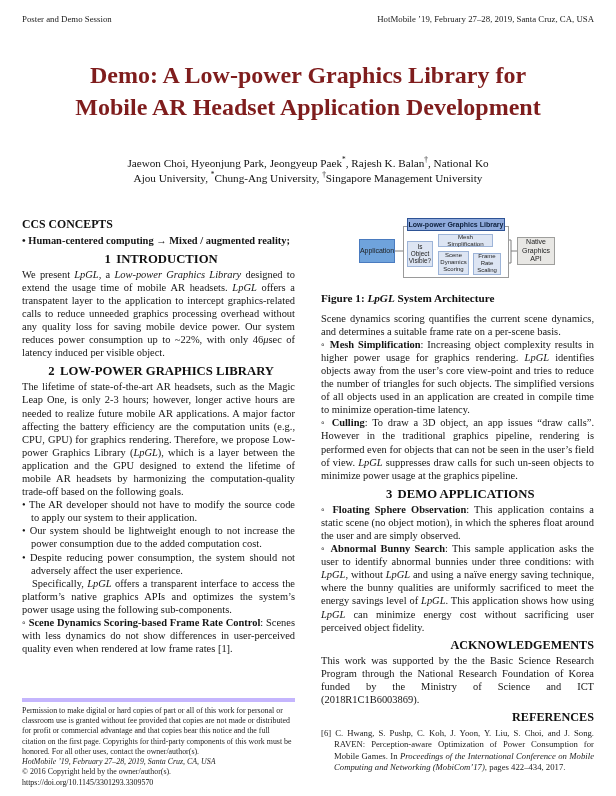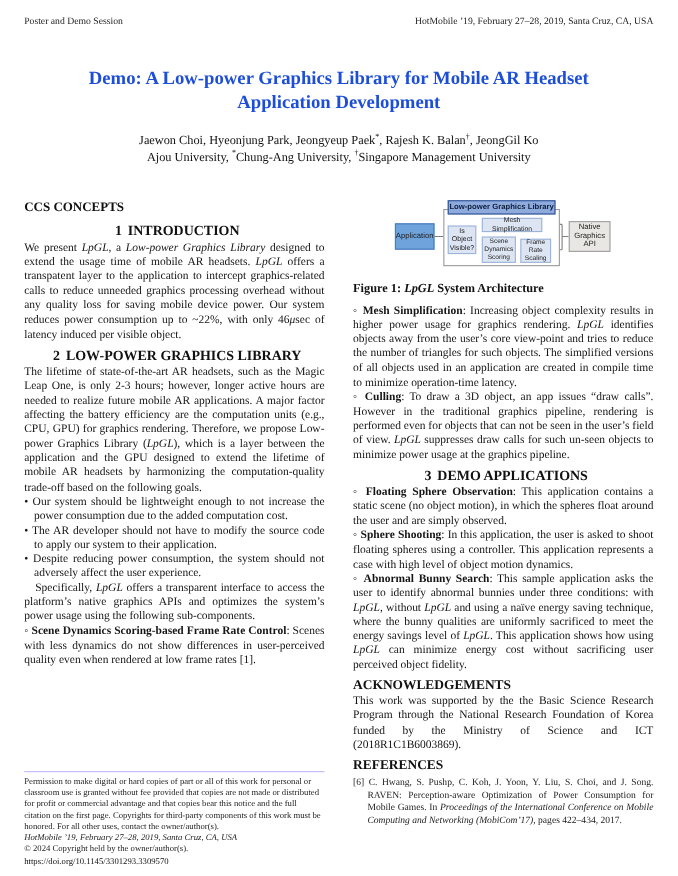--- a/index.html
+++ b/index.html
@@ -5,39 +5,39 @@
   * { margin:0; padding:0; box-sizing:border-box; }
   html,body { background:#fff; }
   body {
     width:616px; height:796px; overflow:hidden;
     font-family:"Liberation Serif", serif;
     color:#111;
   }
   .page { padding:14px 22px 0 22px; height:100%; display:flex; flex-direction:column; }
   .pg-header { display:flex; justify-content:space-between; font-size:8.8px; color:#222; }
   .title {
-    margin:36px auto 0 auto; max-width:505px; text-align:center;
-    font-size:17px; font-weight:bold; line-height:1.32; color:#1d4ed8;
+    margin:36px auto 17px auto; max-width:505px; text-align:center;
+    font-size:24px; font-weight:bold; line-height:1.32; color:#7f1d1d;
   }
   .authors { margin-top:16px; text-align:center; font-size:11.2px; line-height:1.35; }
   .affil { margin-top:0; }
   .columns { display:flex; gap:26px; margin-top:30px; flex:1; min-height:0; }
   .col { width:273px; display:flex; flex-direction:column; }
   .body { font-size:10.45px; line-height:13.1px; text-align:justify; color:#151515; }
   .indent { text-indent:10px; }
   .ccs-head { font-size:11.8px; font-weight:bold; margin-bottom:2px; }
   .sec-head { font-size:12.7px; font-weight:bold; margin-top:5px; margin-bottom:1px;text-align:center; }
   .sec-num { display:inline-block; width:17px; }
-  .plain-head { font-size:12.2px; font-weight:bold; margin-top:4px; margin-bottom:1px; }
+  .plain-head { font-size:12.2px; font-weight:bold; margin-top:4px; margin-bottom:1px;text-align:right; }
   .bullet { padding-left:9px; text-indent:-9px; }
   .rt-i { font-style:italic; }
   .rt-b { font-weight:bold; }
   .rt-bi { font-weight:bold; font-style:italic; }
   .rt-sup { vertical-align:super; font-size:0.65em; line-height:0; }
-  .permission { margin-top:auto; border-top:1px solid #c4b5fd; padding-top:4px; padding-bottom:8px;
+  .permission { margin-top:auto; border-top:4px solid #c4b5fd; padding-top:4px; padding-bottom:8px;
                 font-size:7.9px; line-height:10.3px; color:#222; }
   .permission .it { font-style:italic; }
   .permission a { color:#111; text-decoration:none; }
   
   .figure { margin-bottom:8px; }
   .fig-diagram { position:relative; width:274px; height:66px; font-family:"Liberation Sans", sans-serif; }
   .fbox { position:absolute; display:flex; align-items:center; justify-content:center;
           text-align:center; font-size:6.4px; line-height:1.15; color:#1c1c1c; }
   .fbox.app { left:38px; top:22px; width:36px; height:24px; background:#6FA3DC; border:1px solid #4a7bbf; font-size:7px; }
   .flib { position:absolute; left:82px; top:9px; width:106px; height:52px; border:1px solid #9a9a9a; background:#fff; }
@@ -59,47 +59,48 @@
 
 <div class="page">
 
   <div class="pg-header">
     <span>Poster and Demo Session</span>
     <span>HotMobile ’19, February 27–28, 2019, Santa Cruz, CA, USA</span>
   </div>
 
   <div class="title">Demo: A Low-power Graphics Library for Mobile AR Headset Application Development</div>
 
-  <div class="authors"><span>Jaewon Choi, Hyeonjung Park, Jeongyeup Paek</span><span class="rt-sup">*</span><span>, Rajesh K. Balan</span><span class="rt-sup">†</span><span>, JeongGil Ko</span></div>
+  <div class="authors"><span>Jaewon Choi, Hyeonjung Park, Jeongyeup Paek</span><span class="rt-sup">*</span><span>, Rajesh K. Balan</span><span class="rt-sup">†</span><span>, National Ko</span></div>
   <div class="authors affil"><span>Ajou University, </span><span class="rt-sup">*</span><span>Chung-Ang University, </span><span class="rt-sup">†</span><span>Singapore Management University</span></div>
 
   <div class="columns">
 
     <div class="col">
       <div class="ccs-head">CCS CONCEPTS</div>
+      <p class="body"><span class="rt-b">• Human-centered computing → Mixed / augmented reality</span><span class="rt-b">;</span></p>
 
       <div class="sec-head">
         <span class="sec-num">1</span><span>INTRODUCTION</span>
       </div>
       <p class="body"><span>We present </span><span class="rt-i">LpGL</span><span>, a </span><span class="rt-i">Low-power Graphics Library</span><span> designed to extend the usage time of mobile AR headsets. </span><span class="rt-i">LpGL</span><span> offers a transpatent layer to the application to intercept graphics-related calls to reduce unneeded graphics processing overhead without any quality loss for saving mobile device power. Our system reduces power consumption up to ~22%, with only 46</span><span class="rt-i">μ</span><span>sec of latency induced per visible object.</span></p>
 
       <div class="sec-head">
         <span class="sec-num">2</span><span>LOW-POWER GRAPHICS LIBRARY</span>
       </div>
       <p class="body"><span>The lifetime of state-of-the-art AR headsets, such as the Magic Leap One, is only 2-3 hours; however, longer active hours are needed to realize future mobile AR applications. A major factor affecting the battery efficiency are the computation units (e.g., CPU, GPU) for graphics rendering. Therefore, we propose Low-power Graphics Library (</span><span class="rt-i">LpGL</span><span>), which is a layer between the application and the GPU designed to extend the lifetime of mobile AR headsets by harmonizing the computation-quality trade-off based on the following goals.</span></p>
+      <p class="body bullet"><span>• The AR developer should not have to modify the source code to apply our system to their application.</span></p>
       <p class="body bullet"><span>• Our system should be lightweight enough to not increase the power consumption due to the added computation cost.</span></p>
-      <p class="body bullet"><span>• The AR developer should not have to modify the source code to apply our system to their application.</span></p>
       <p class="body bullet"><span>• Despite reducing power consumption, the system should not adversely affect the user experience.</span></p>
       <p class="body indent"><span>Specifically, </span><span class="rt-i">LpGL</span><span> offers a transparent interface to access the platform’s native graphics APIs and optimizes the system’s power usage using the following sub-components.</span></p>
       <p class="body"><span>◦ </span><span class="rt-b">Scene Dynamics Scoring-based Frame Rate Control</span><span>: Scenes with less dynamics do not show differences in user-perceived quality even when rendered at low frame rates [1].</span></p>
 
       <div class="permission">
         <p>Permission to make digital or hard copies of part or all of this work for personal or classroom use is granted without fee provided that copies are not made or distributed for profit or commercial advantage and that copies bear this notice and the full citation on the first page. Copyrights for third-party components of this work must be honored. For all other uses, contact the owner/author(s).</p>
         <p class="it">HotMobile ’19, February 27–28, 2019, Santa Cruz, CA, USA</p>
-        <p>© 2024 Copyright held by the owner/author(s).</p>
+        <p>© 2016 Copyright held by the owner/author(s).</p>
         <p><a href="#">https://doi.org/10.1145/3301293.3309570</a></p>
       </div>
     </div>
 
     <div class="col">
 
       <div class="figure">
         <div class="fig-diagram">
           <svg class="connectors" viewBox="0 0 274 66" xmlns="http://www.w3.org/2000/svg">
             <g stroke="#7f7f7f" stroke-width="1" fill="none">
@@ -120,28 +121,28 @@
           <div class="fbox app">Application</div>
           <div class="fbox inner visible">Is Object Visible?</div>
           <div class="fbox inner mesh">Mesh Simplification</div>
           <div class="fbox inner scene">Scene Dynamics Scoring</div>
           <div class="fbox inner frame">Frame Rate Scaling</div>
           <div class="fbox native">Native Graphics API</div>
         </div>
         <div class="fig-caption"><span class="rt-b">Figure 1: </span><span class="rt-bi">LpGL</span><span class="rt-b"> System Architecture</span></div>
       </div>
 
+      <p class="body"><span>Scene dynamics scoring quantifies the current scene dynamics, and determines a suitable frame rate on a per-scene basis.</span></p>
       <p class="body"><span>◦ </span><span class="rt-b">Mesh Simplification</span><span>: Increasing object complexity results in higher power usage for graphics rendering. </span><span class="rt-i">LpGL</span><span> identifies objects away from the user’s core view-point and tries to reduce the number of triangles for such objects. The simplified versions of all objects used in an application are created in compile time to minimize operation-time latency.</span></p>
       <p class="body"><span>◦ </span><span class="rt-b">Culling</span><span>: To draw a 3D object, an app issues “draw calls”. However in the traditional graphics pipeline, rendering is performed even for objects that can not be seen in the user’s field of view. </span><span class="rt-i">LpGL</span><span> suppresses draw calls for such un-seen objects to minimize power usage at the graphics pipeline.</span></p>
 
       <div class="sec-head">
         <span class="sec-num">3</span><span>DEMO APPLICATIONS</span>
       </div>
       <p class="body"><span>◦ </span><span class="rt-b">Floating Sphere Observation</span><span>: This application contains a static scene (no object motion), in which the spheres float around the user and are simply observed.</span></p>
-      <p class="body"><span>◦ </span><span class="rt-b">Sphere Shooting</span><span>: In this application, the user is asked to shoot floating spheres using a controller. This application represents a case with high level of object motion dynamics.</span></p>
       <p class="body"><span>◦ </span><span class="rt-b">Abnormal Bunny Search</span><span>: This sample application asks the user to identify abnormal bunnies under three conditions: with </span><span class="rt-i">LpGL</span><span>, without </span><span class="rt-i">LpGL</span><span> and using a naïve energy saving technique, where the bunny qualities are uniformly sacrificed to meet the energy savings level of </span><span class="rt-i">LpGL</span><span>. This application shows how using </span><span class="rt-i">LpGL</span><span> can minimize energy cost without sacrificing user perceived object fidelity.</span></p>
 
       <div class="plain-head">ACKNOWLEDGEMENTS</div>
       <p class="body"><span>This work was supported by the the Basic Science Research Program through the National Research Foundation of Korea funded by the Ministry of Science and ICT (2018R1C1B6003869).</span></p>
 
       <div class="plain-head">REFERENCES</div>
       <div class="ref"><span>[6] C. Hwang, S. Pushp, C. Koh, J. Yoon, Y. Liu, S. Choi, and J. Song. RAVEN: Perception-aware Optimization of Power Consumption for Mobile Games. In </span><span class="rt-i">Proceedings of the International Conference on Mobile Computing and Networking (MobiCom’17)</span><span>, pages 422–434, 2017.</span></div>
     </div>
 
   </div>

